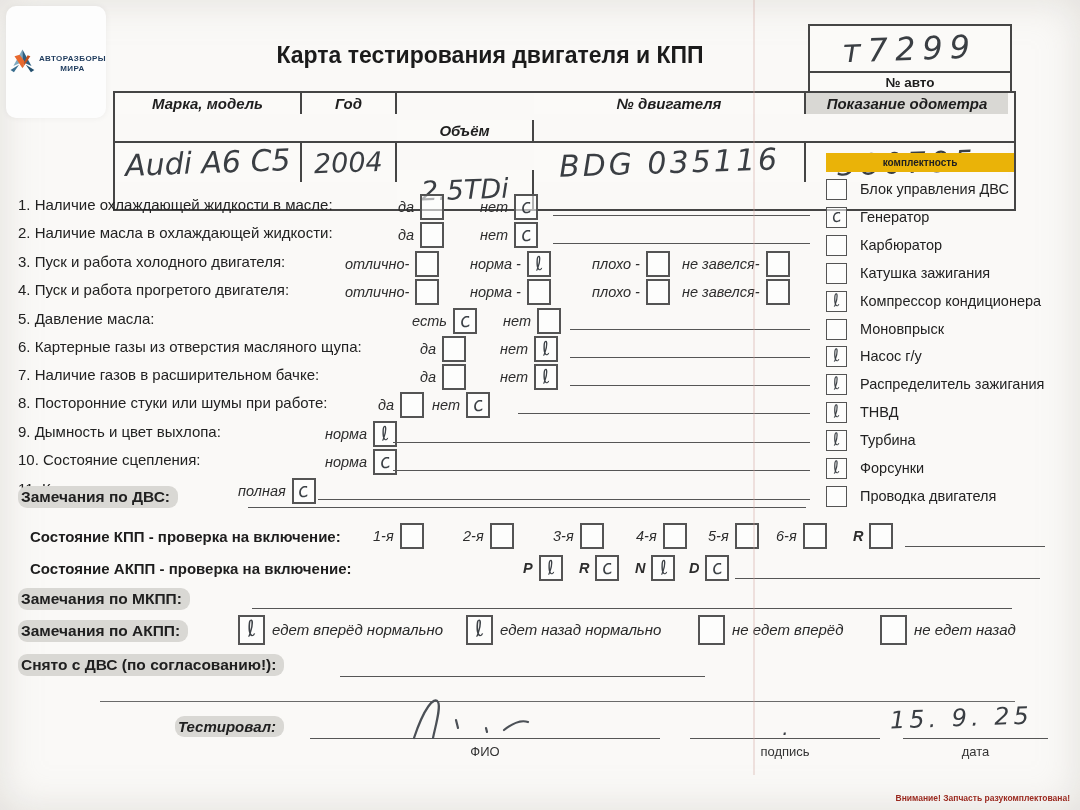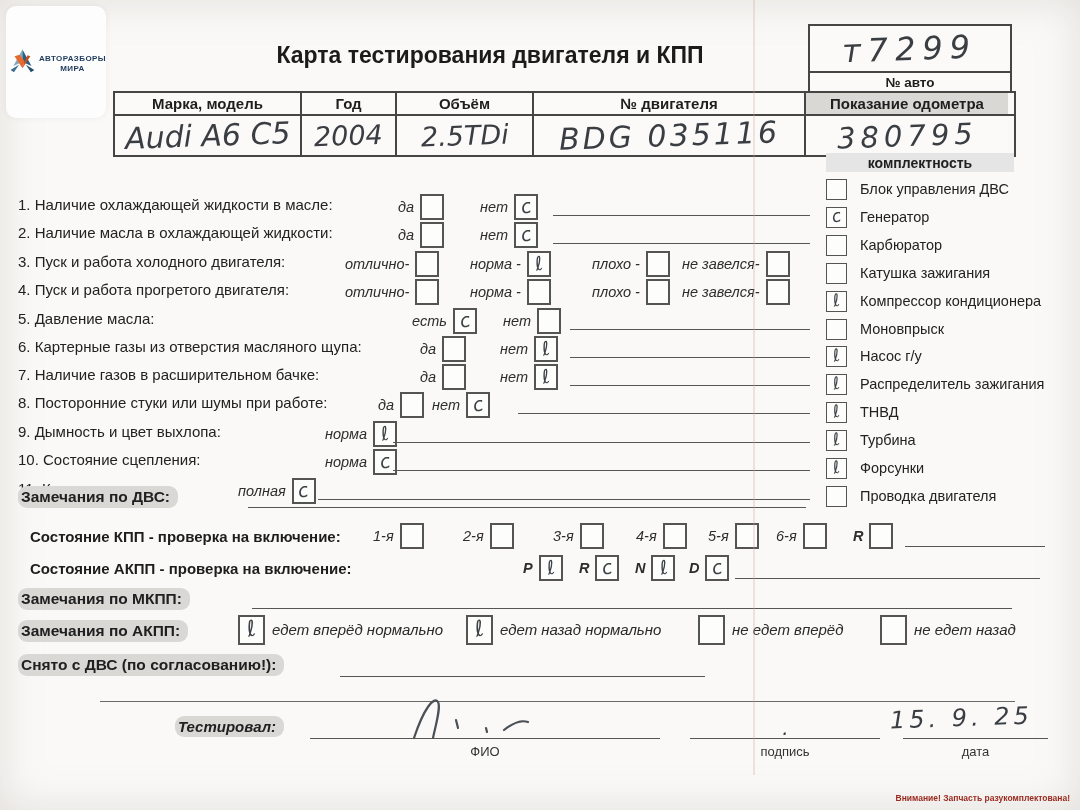--- a/index.html
+++ b/index.html
@@ -15,47 +15,47 @@
   .title{position:absolute;left:140px;top:42px;width:700px;text-align:center;font-size:23px;font-weight:bold;color:#1b1b1b;}
   
   .uline{position:absolute;height:0;border-bottom:1.6px solid #565656;}
   
   .shade{background:#d9d8d4;font-weight:bold;color:#202020;padding:2px 8px 2px 3px;display:inline-block;border-radius:9px;}
   
   .hw{font-family:"DejaVu Sans",sans-serif;font-style:italic;color:#3a3e43;transform:rotate(-2deg);white-space:nowrap;}
   
   .vtable{position:absolute;left:113px;top:91px;width:899px;border:2px solid #454545;}
   .vrow{display:flex;}
-  .vrow.head{border-bottom:2px solid #454545;}
+  .vrow.head{border-bottom:2px solid #454545;font-style:italic;}
   .vc{box-sizing:border-box;border-right:2px solid #454545;display:flex;align-items:center;justify-content:center;}
   .vc:last-child{border-right:none;}
   .head .vc{height:21px;font-size:15px;font-weight:bold;color:#1e1e1e;background:#fbfaf8;}
   .vals .vc{height:39px;background:#fbfaf8;}
-  .c1{width:187px;} .c2{width:95px;} .c3{width:137px;} .c4{width:272px;} .c5{width:202px;}
+  .c1{width:187px;} .c2{width:95px;} .c3{width:137px;margin-top:27px;} .c4{width:272px;} .c5{width:202px;}
   .head .c5{background:#d9d8d4;}
   
   .autono{position:absolute;left:808px;top:24px;width:204px;}
   .autono .val{box-sizing:border-box;border:2px solid #454545;height:49px;display:flex;align-items:center;justify-content:center;background:#fbfaf8;}
   .autono .lab{box-sizing:border-box;border:2px solid #454545;border-top:none;height:20px;display:flex;align-items:center;justify-content:center;
                font-size:13.5px;font-weight:bold;color:#1e1e1e;background:#fbfaf8;}
   
   .box{box-sizing:border-box;width:24px;height:26px;border:2px solid #545454;background:rgba(255,255,255,.6);
        display:flex;align-items:center;justify-content:center;overflow:visible;}
   .mk{font-family:"DejaVu Sans",sans-serif;font-style:italic;font-size:19px;color:#3c4146;line-height:1;
       transform:rotate(-12deg) translateY(-1px);}
   
   .checks{position:absolute;left:18px;top:192px;width:800px;height:318px;}
   .crow{position:absolute;left:0;width:100%;height:28px;}
   .clabel{position:absolute;left:0;top:4px;font-size:15px;color:#222;white-space:nowrap;}
   .opt{position:absolute;top:1px;display:flex;align-items:center;gap:6px;height:28px;}
   .opt i{font-style:italic;font-size:14.5px;color:#2d2d2d;white-space:nowrap;}
   .crow .uline{bottom:4px;}
   
-  .kheader{position:absolute;left:826px;top:153px;width:188px;height:19px;background:#e5e5e5;
-           display:flex;align-items:center;justify-content:center;font-size:14px;font-weight:bold;color:#202020;}
+  .kheader{position:absolute;left:826px;top:153px;width:188px;height:19px;background:#eab308;
+           display:flex;align-items:center;justify-content:center;font-size:10px;font-weight:bold;color:#202020;}
   .kitem{position:absolute;left:826px;display:flex;align-items:center;gap:13px;height:24px;}
   .kitem .box{width:21px;height:21px;border-width:1.8px;}
   .kitem .mk{font-size:17px;}
   .kitem span.klab{font-size:14.5px;color:#222;white-space:nowrap;}
   
   .gearlabel{position:absolute;font-size:15px;font-weight:bold;color:#1d1d1d;white-space:nowrap;}
   .gear{position:absolute;display:flex;align-items:center;gap:6px;height:28px;margin-left:11px;}
   .gear i{font-style:italic;font-size:14.5px;color:#2d2d2d;}
   
   .ropt{position:absolute;display:flex;align-items:center;gap:7px;height:31px;}

